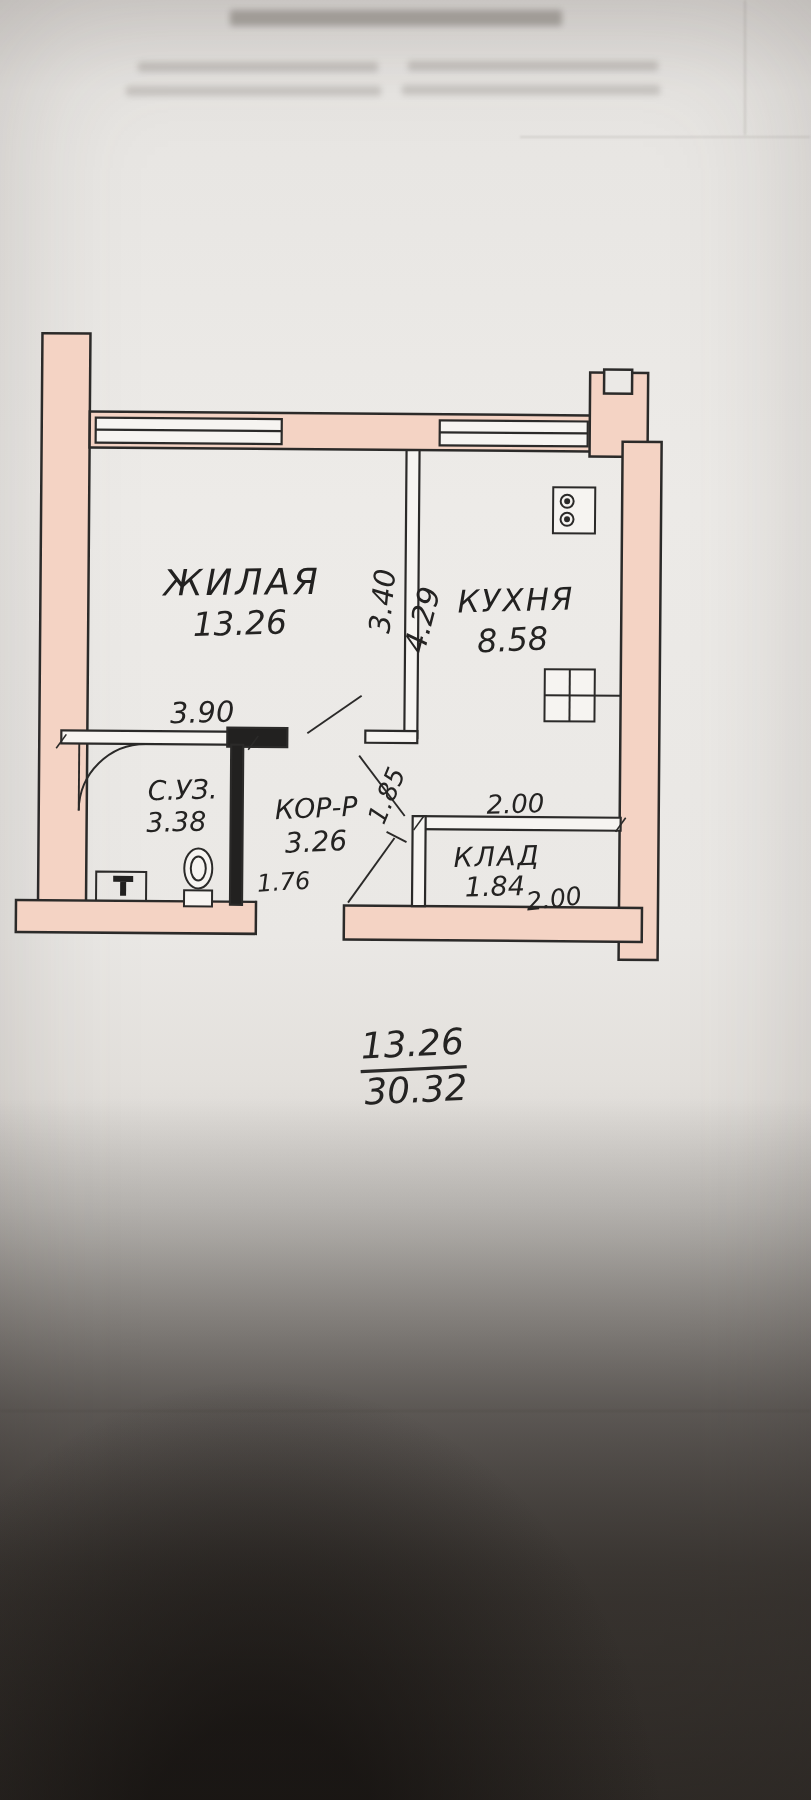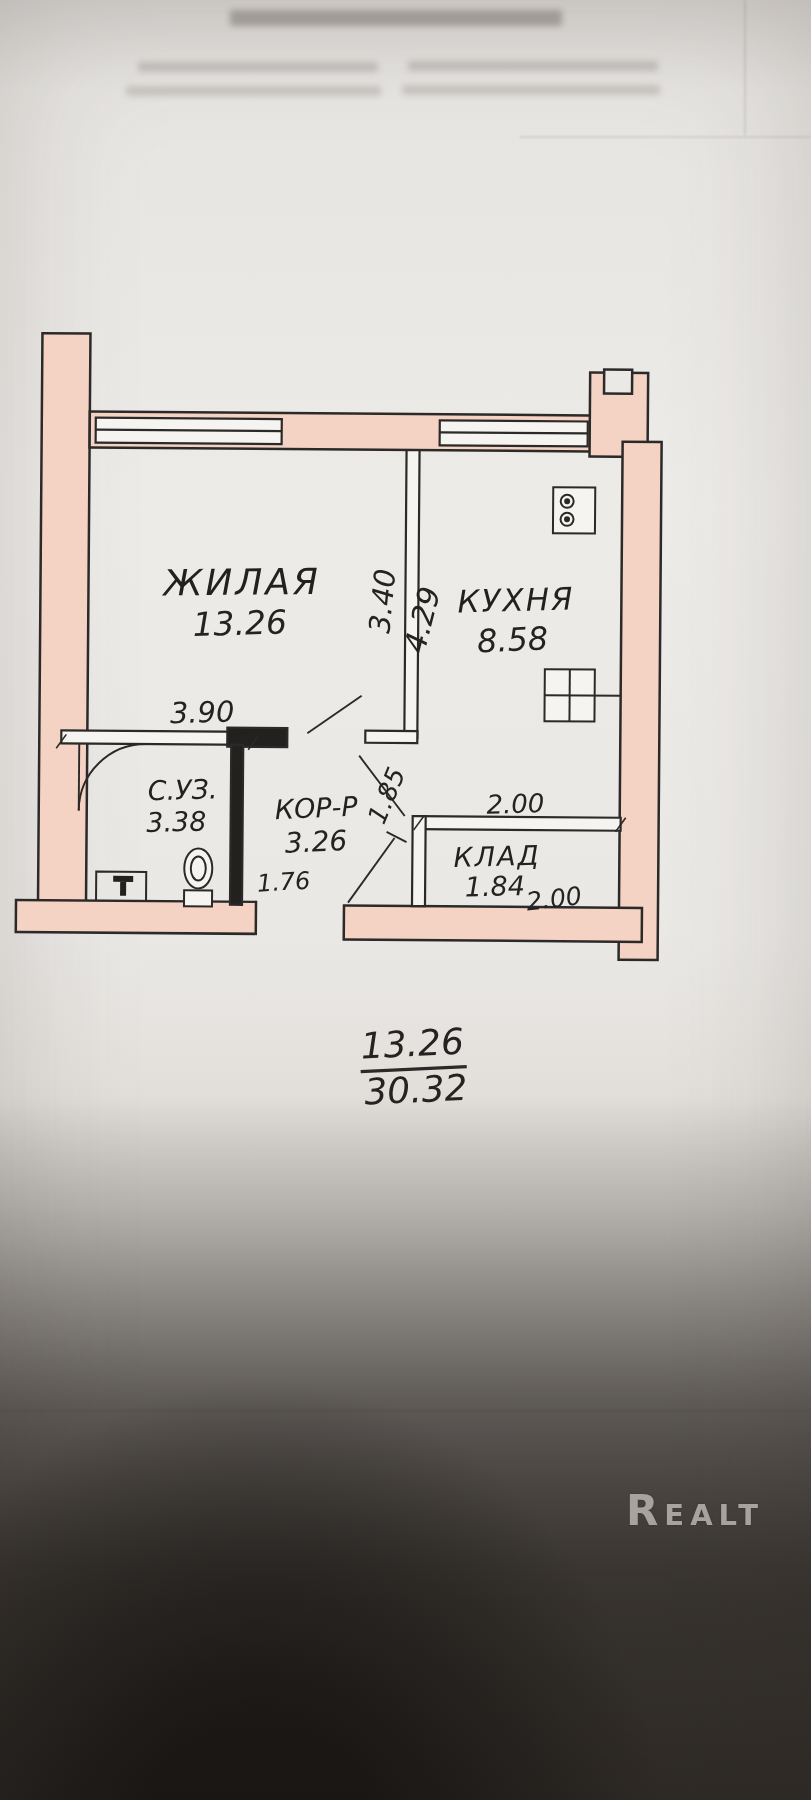--- a/index.html
+++ b/index.html
@@ -152,15 +152,14 @@
 
     <g>
       <text class="dim-label" x="416" y="1056" font-size="36" text-anchor="middle" transform="rotate(-3 416 1056)">13.26</text>
       <line x1="364" y1="1072" x2="470" y2="1066" stroke="#2b2a29" stroke-width="3.2"></line>
       <text class="dim-label" x="420" y="1102" font-size="36" text-anchor="middle" transform="rotate(-3 420 1102)">30.32</text>
     </g>
   </svg>
 
   <div id="shadow"></div>
 
-  <div id="watermark">Realt</div>
 
 </div>
 
 </body></html>

